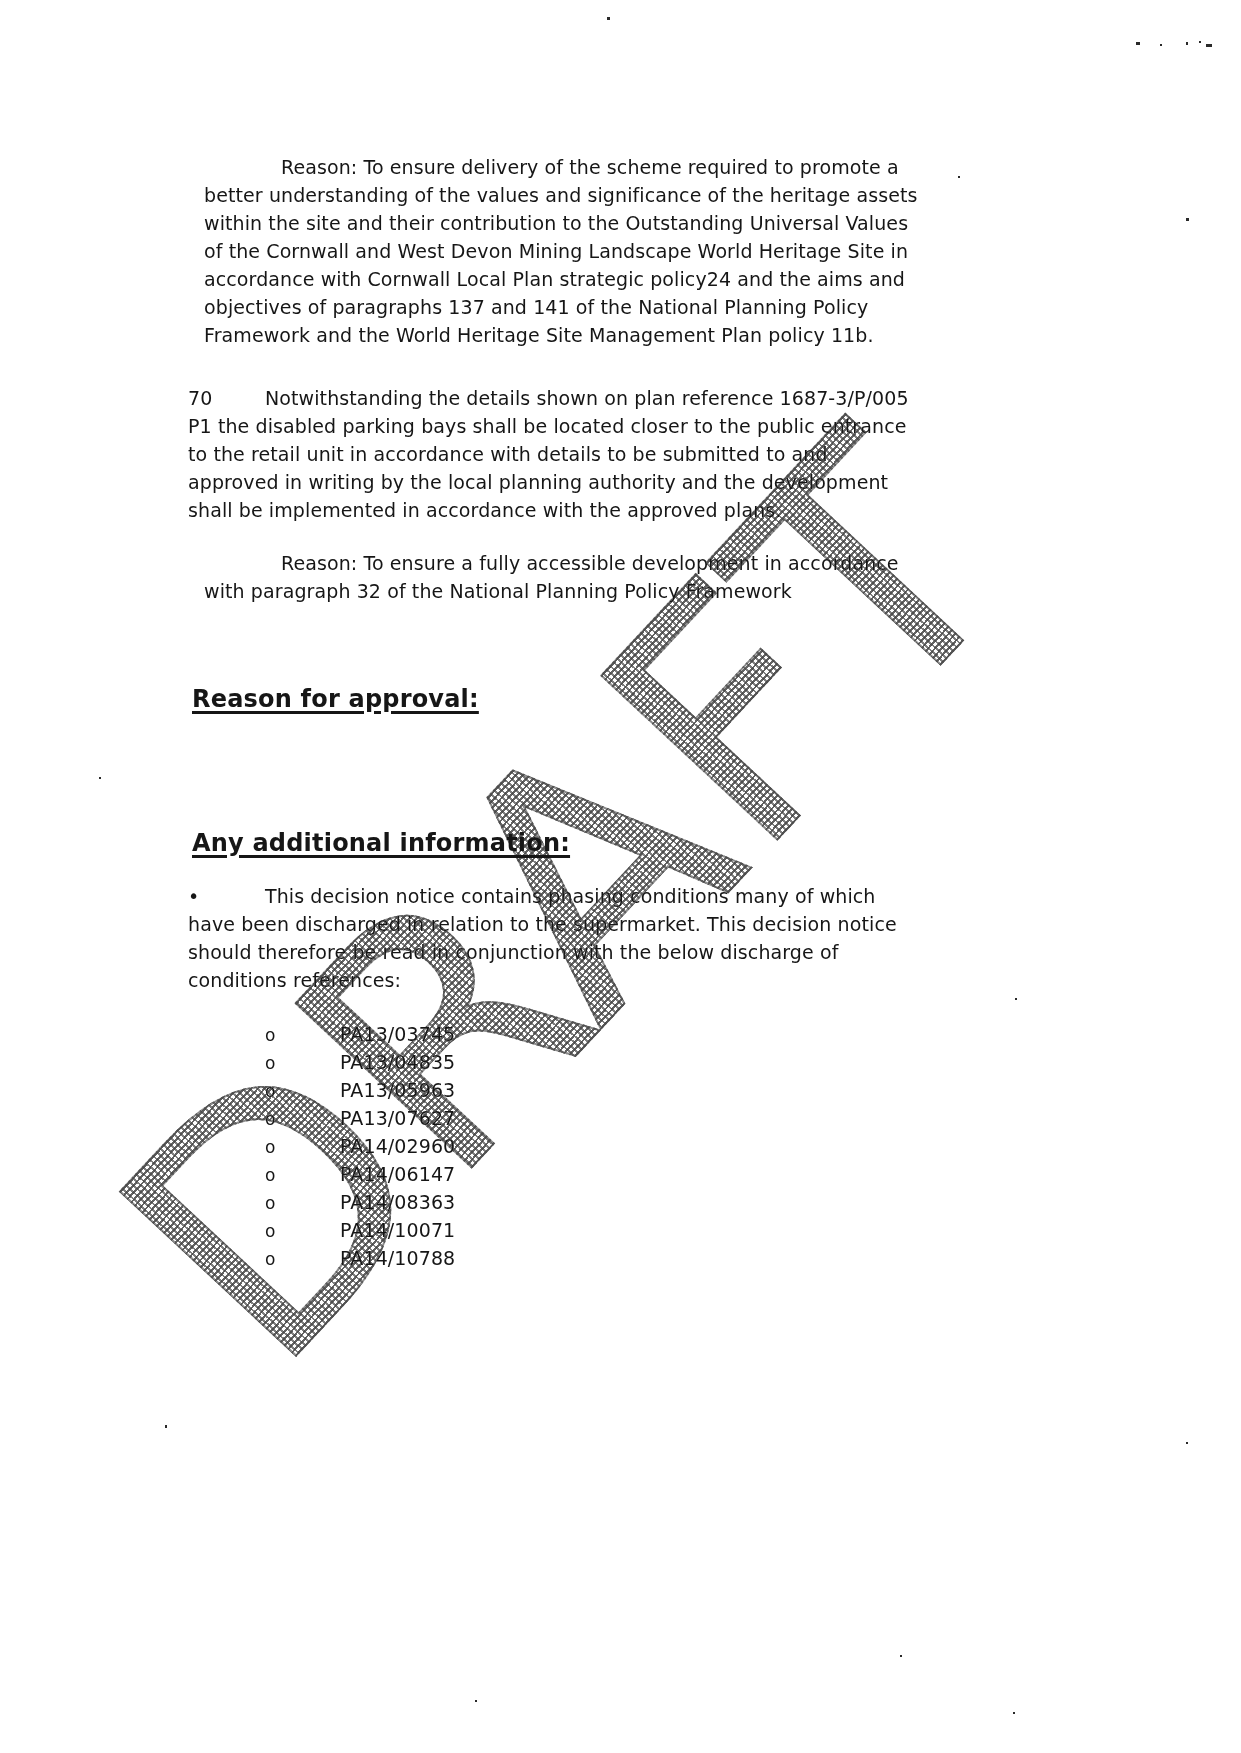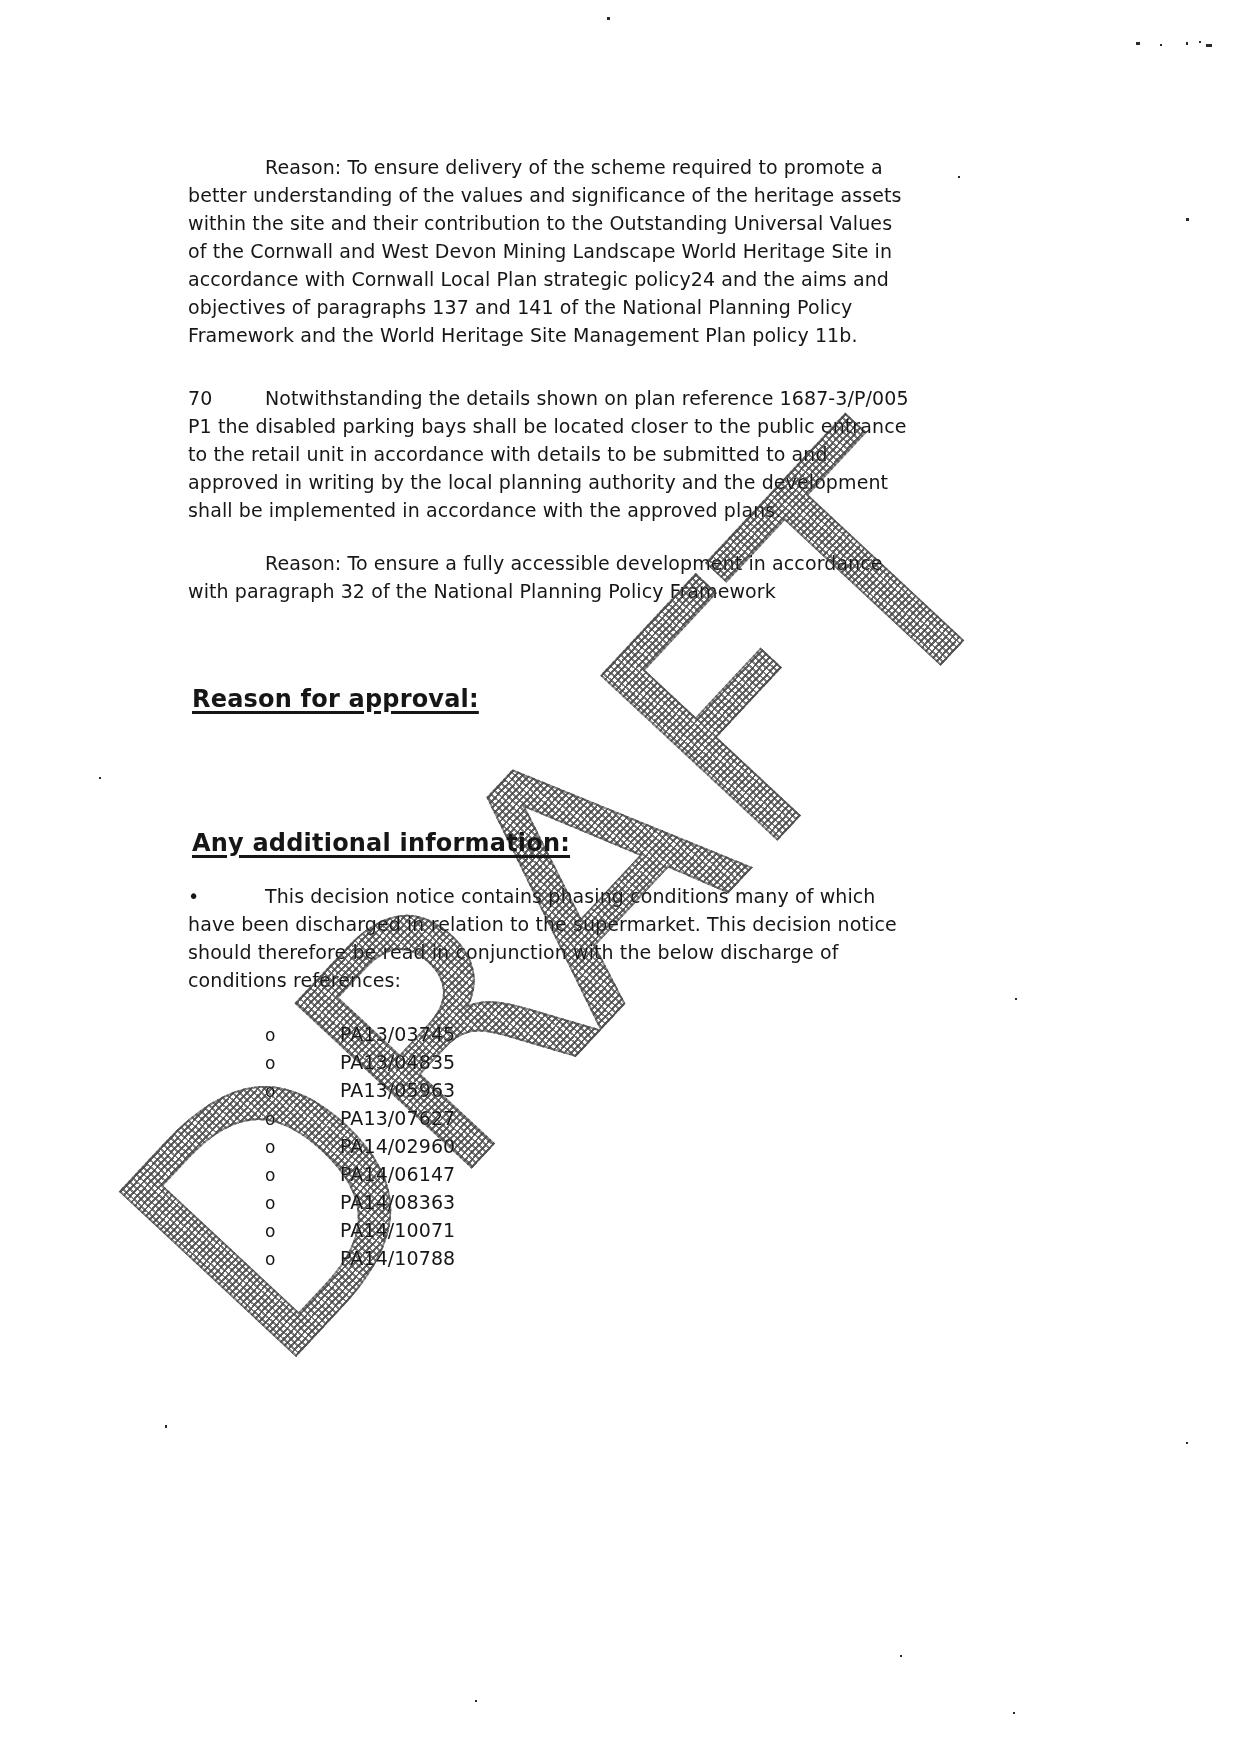--- a/index.html
+++ b/index.html
@@ -21,21 +21,21 @@
     position: absolute;
     left: 188px;
     width: 820px;
     margin: 0;
     font-size: 19px;
     line-height: 28px;
     white-space: pre-line;
     letter-spacing: 0.1px;
     z-index: 2;
   }
-  .para.indent { text-indent: 77px; }
+  .para.indent { text-indent: 77px; margin-left: 16px; }
   .para.hang { white-space: normal; }
   .hang-num {
     display: inline-block;
     width: 77px;
     white-space: normal;
     vertical-align: top;
   }
   .hang-text { white-space: pre-line; }
   .bullet-marker {
     display: inline-block;

